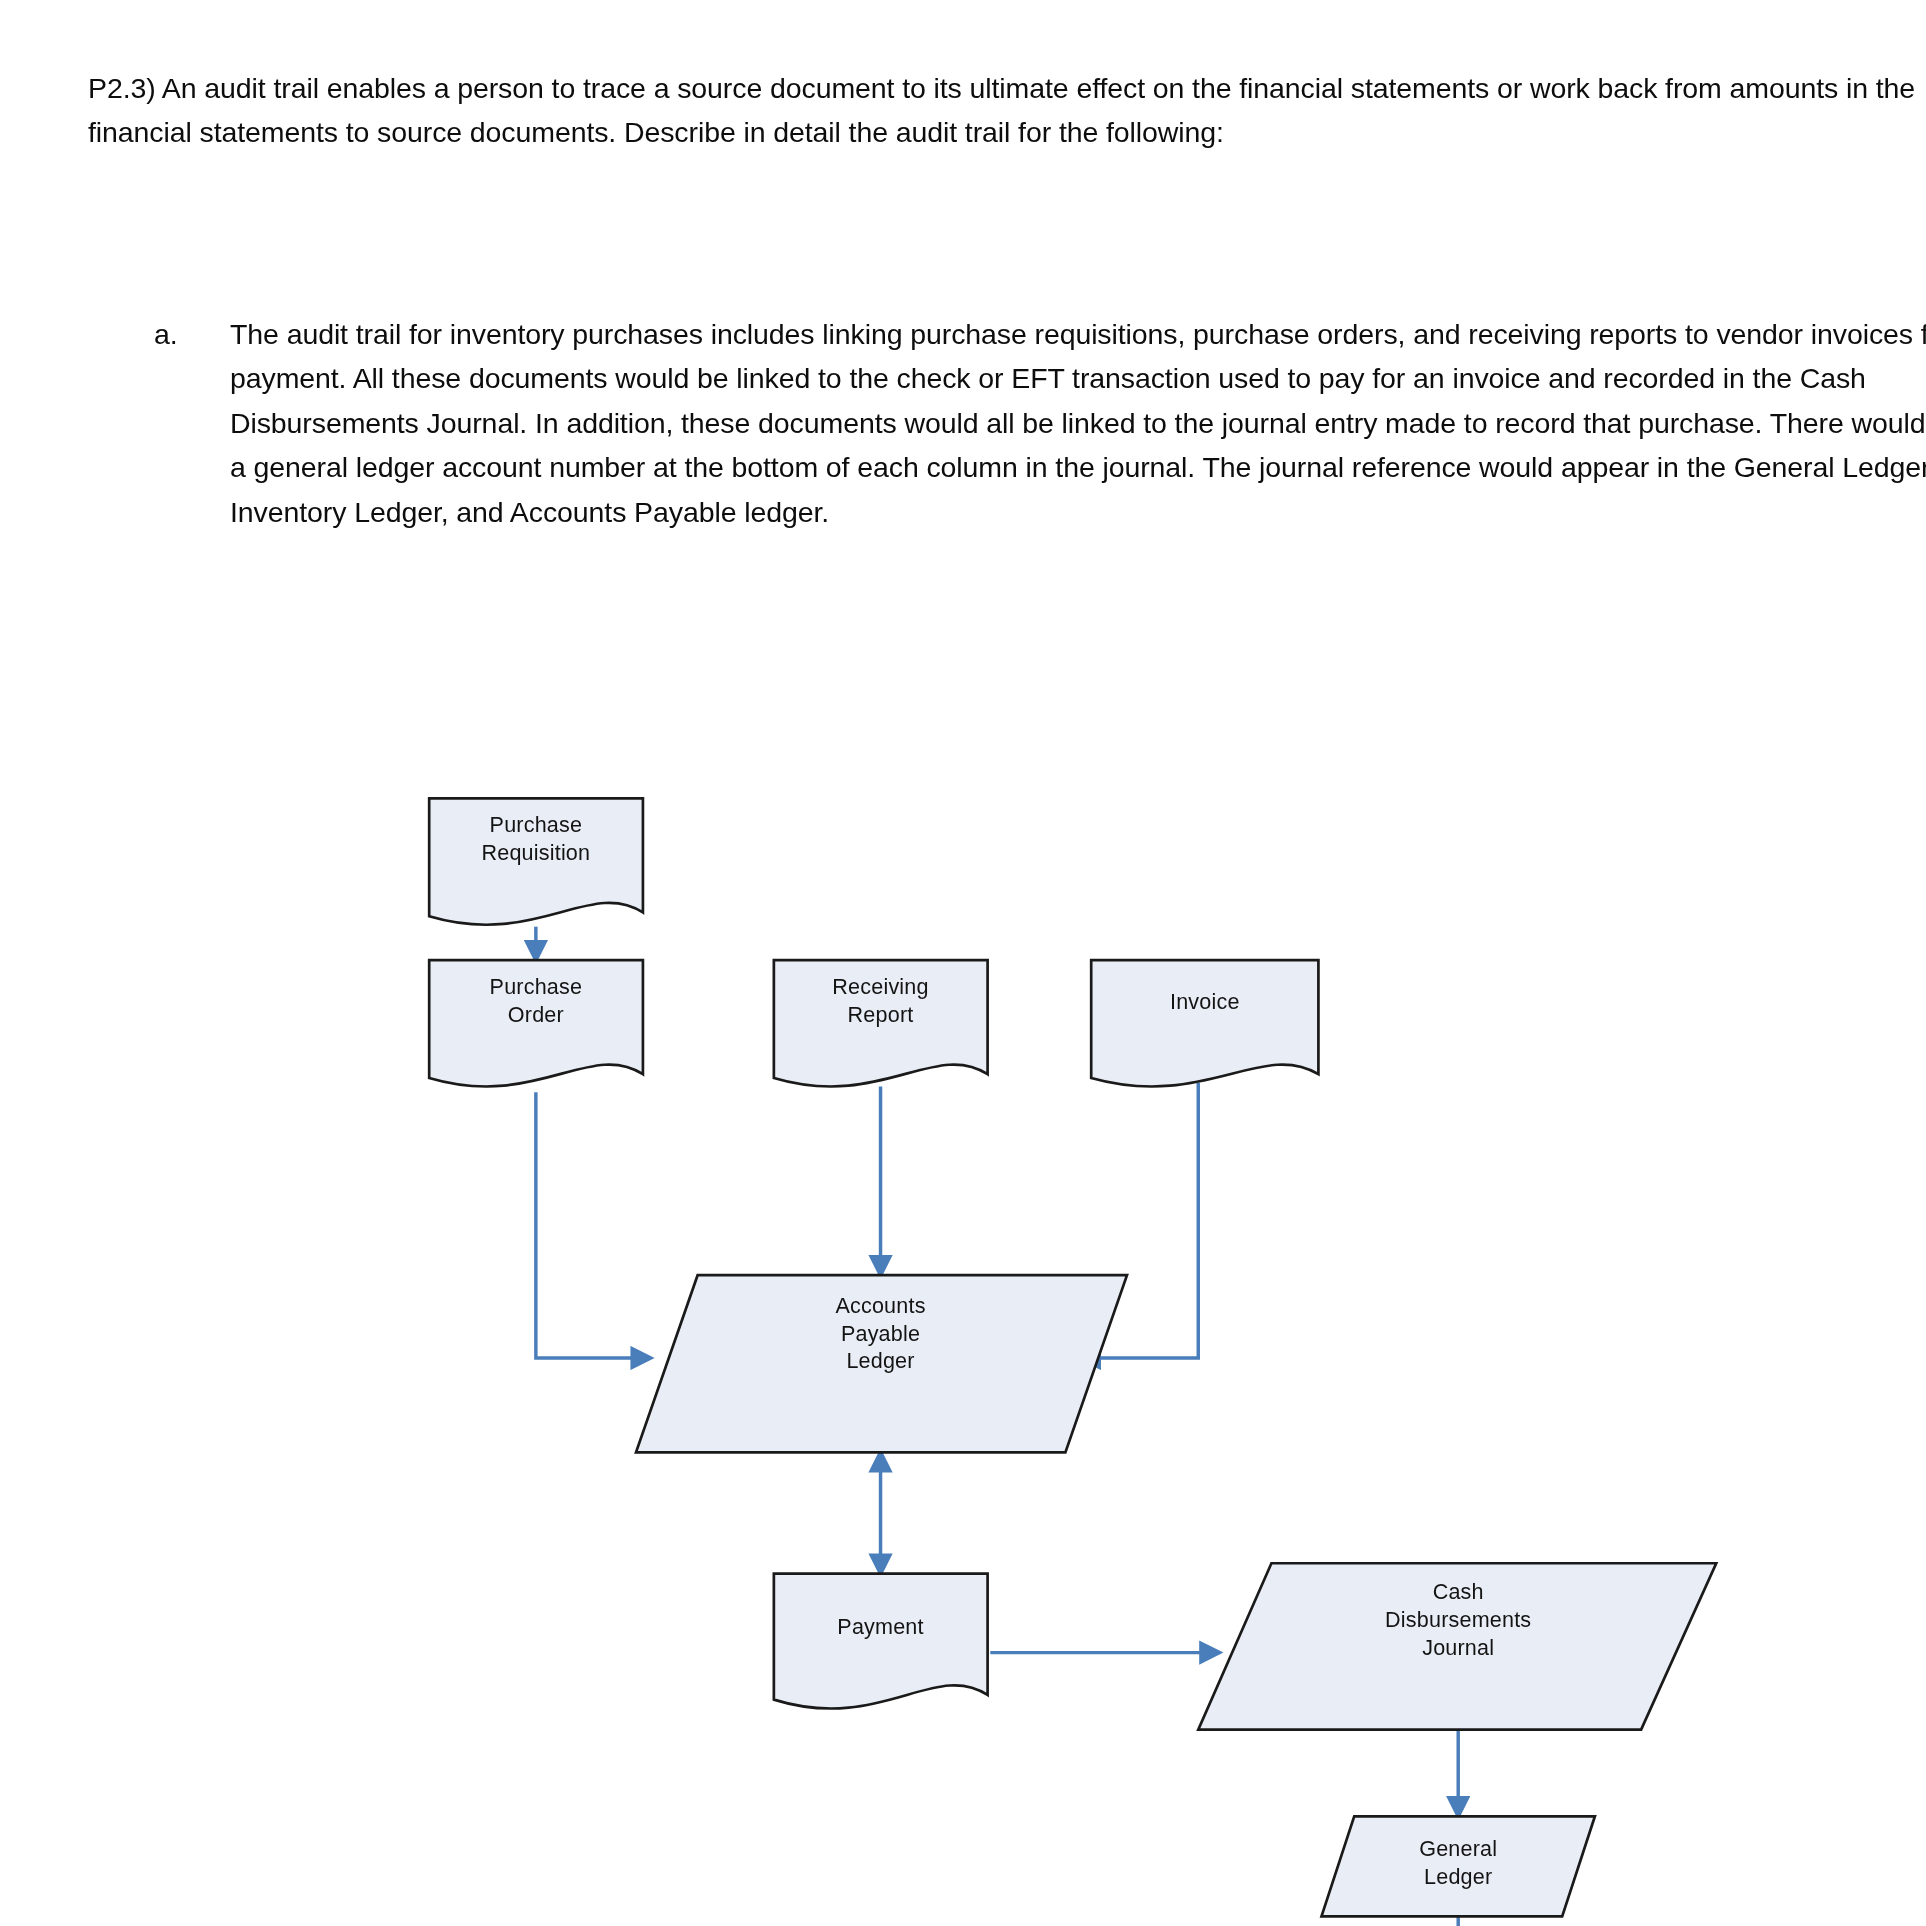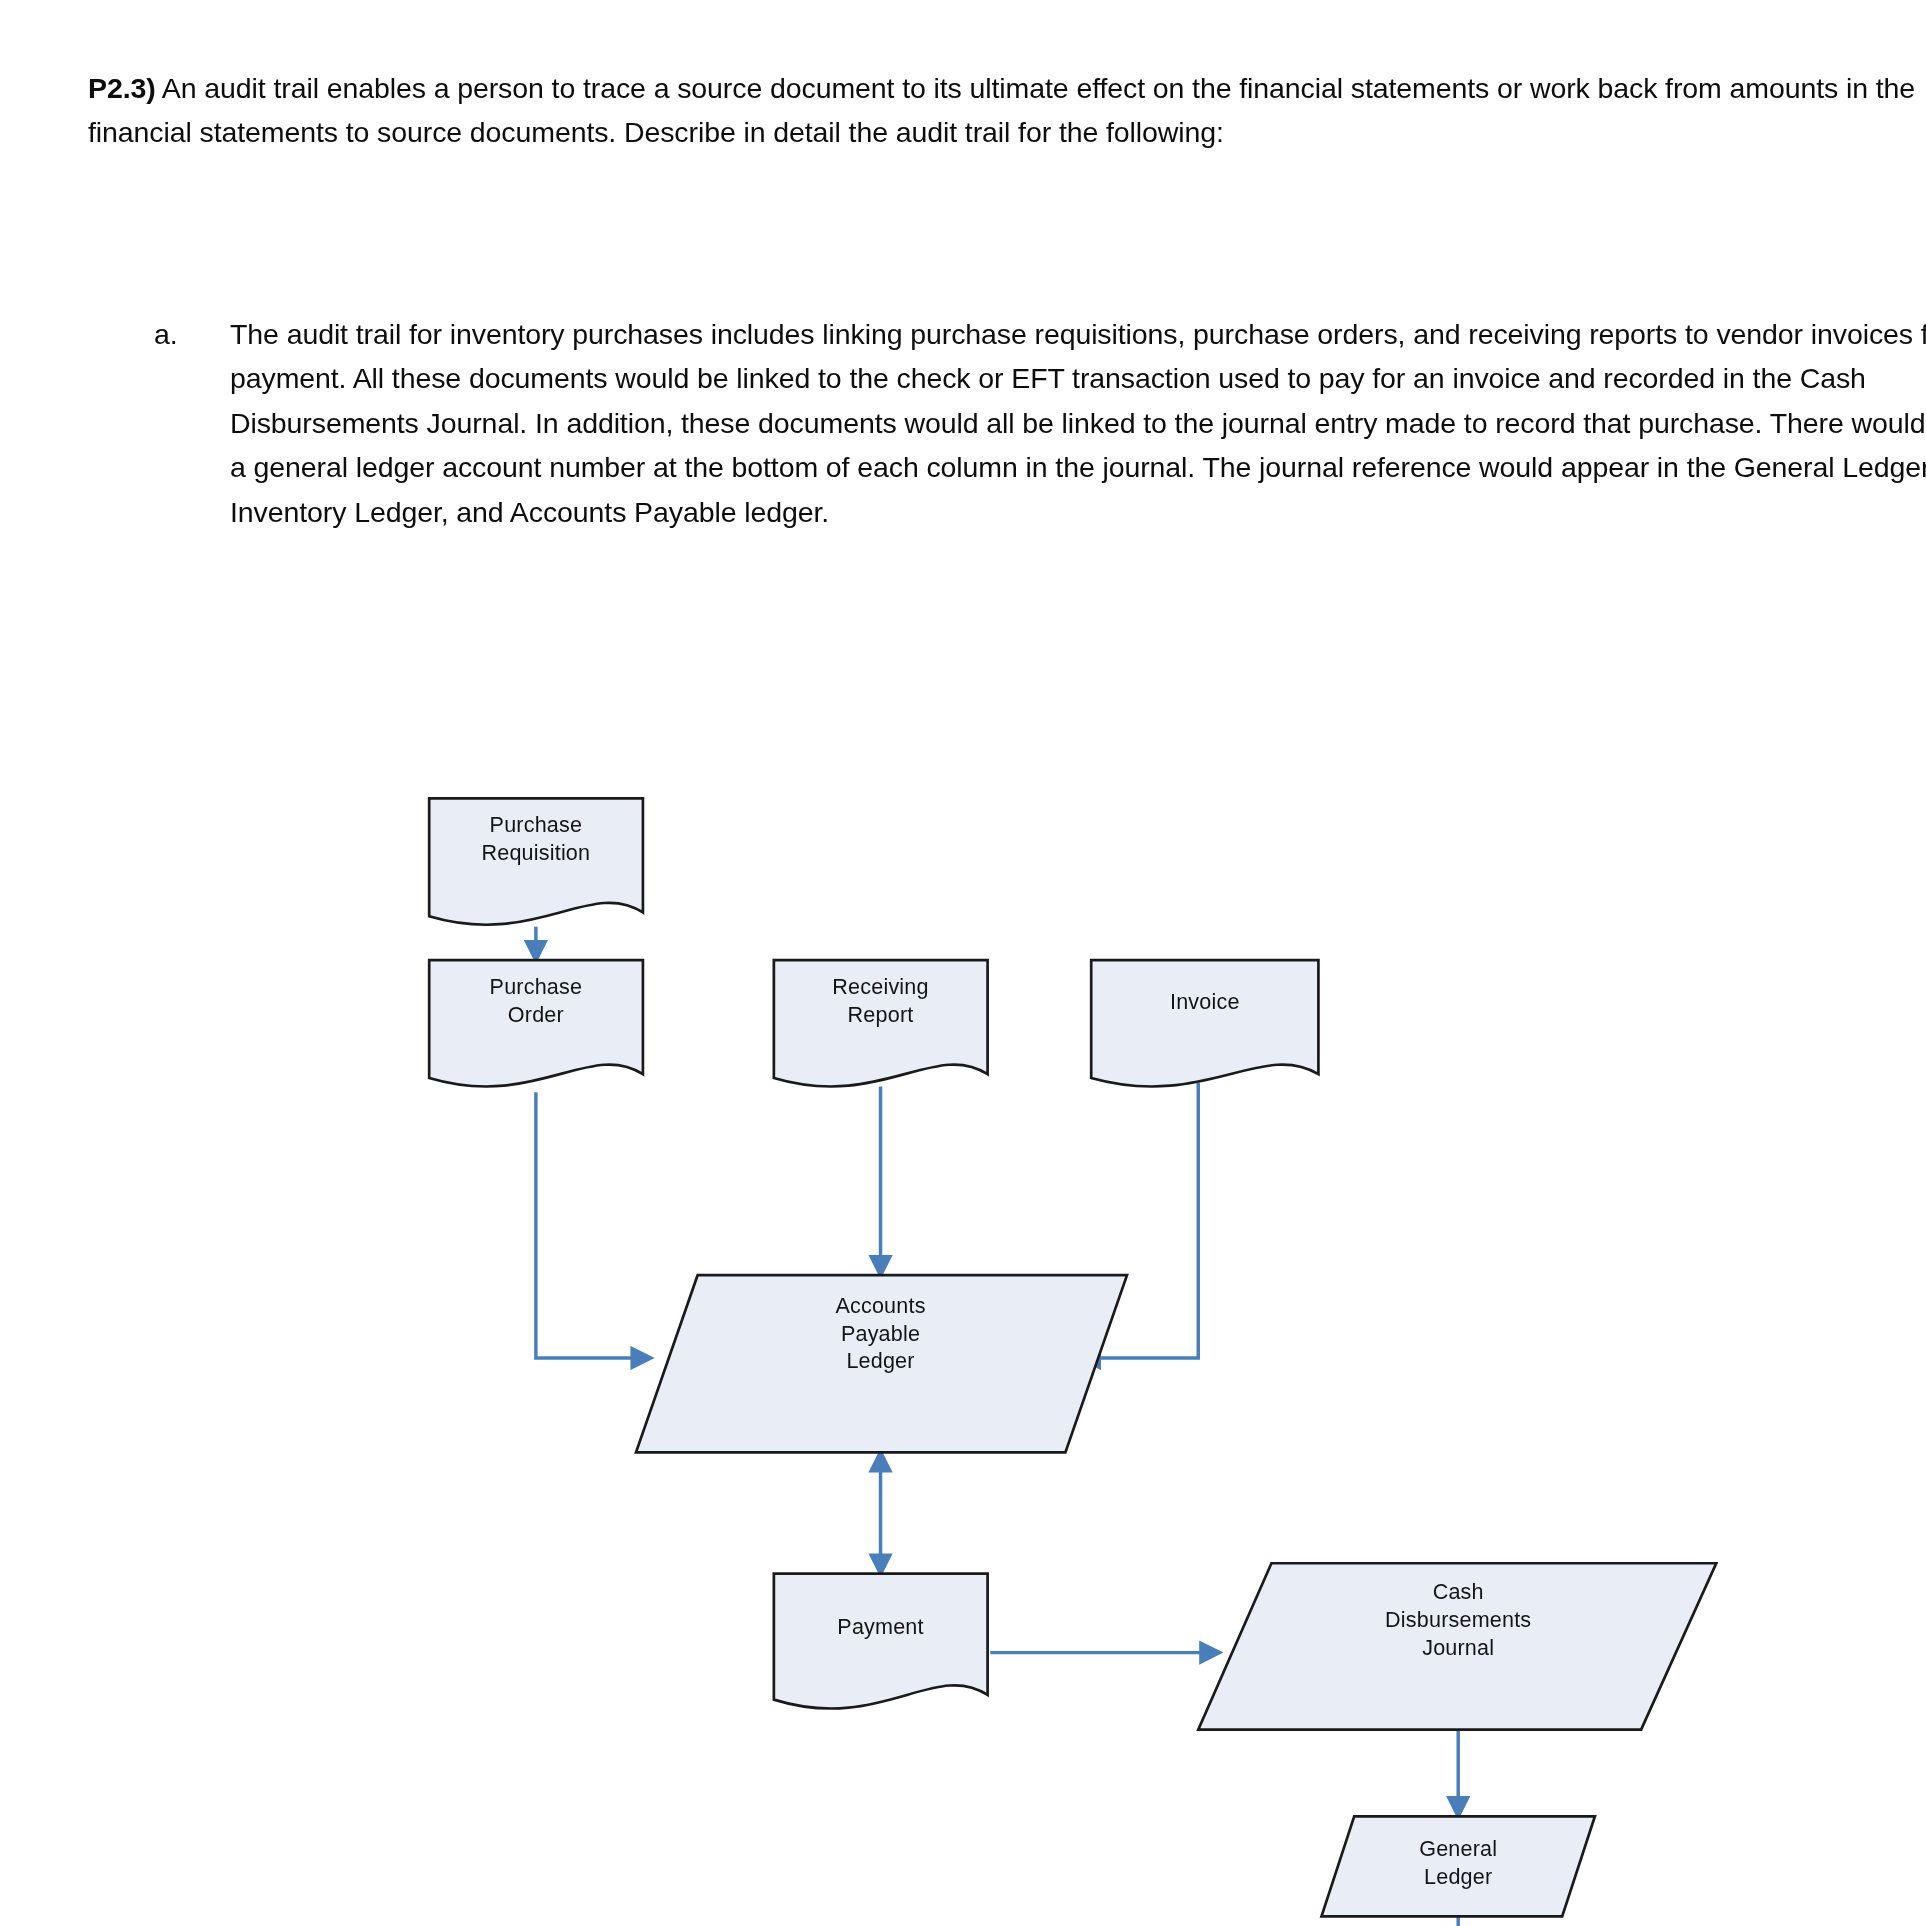--- a/index.html
+++ b/index.html
@@ -31,21 +31,21 @@
     width: 1888px;
   }
   .para {
     font-size: 28.5px;
     line-height: 1.56;
     color: #0d0d0d;
     letter-spacing: -0.1px;
     margin: 0;
     text-align: left;
   }
-  .para .lead { font-weight: bold; margin-top: 36px; }
+  .para .lead { font-weight: normal; margin-top: 36px; }
 
   .list {
     position: absolute;
     left: 154px;
     top: 312px;
     width: 1834px;
   }
   .list-item {
     display: flex;
     align-items: flex-start;

